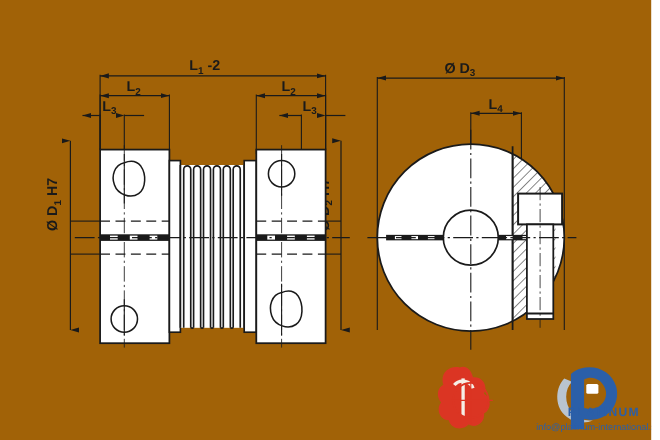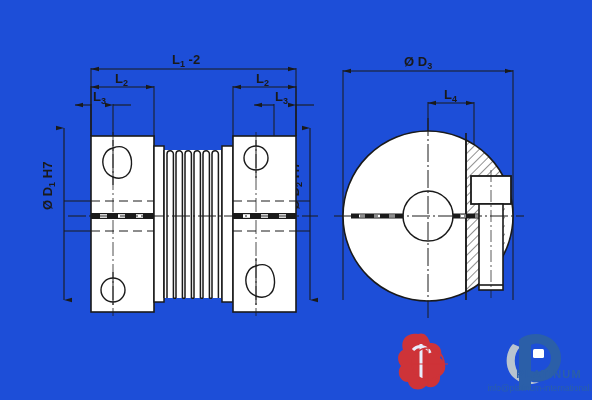--- a/index.html
+++ b/index.html
@@ -8,21 +8,21 @@
     padding: 0;
     background: #ffffff;
   }
   body {
     font-family: "Liberation Sans", sans-serif;
   }
   #page {
     position: relative;
     width: 592px;
     height: 400px;
-    background: #1d4ed8;
+    background: #a16207;
     overflow: hidden;
   }
   #drawing-svg {
     position: absolute;
     left: 0;
     top: 0;
     width: 600px;
     height: 400px;
   }
   .dim-label {

